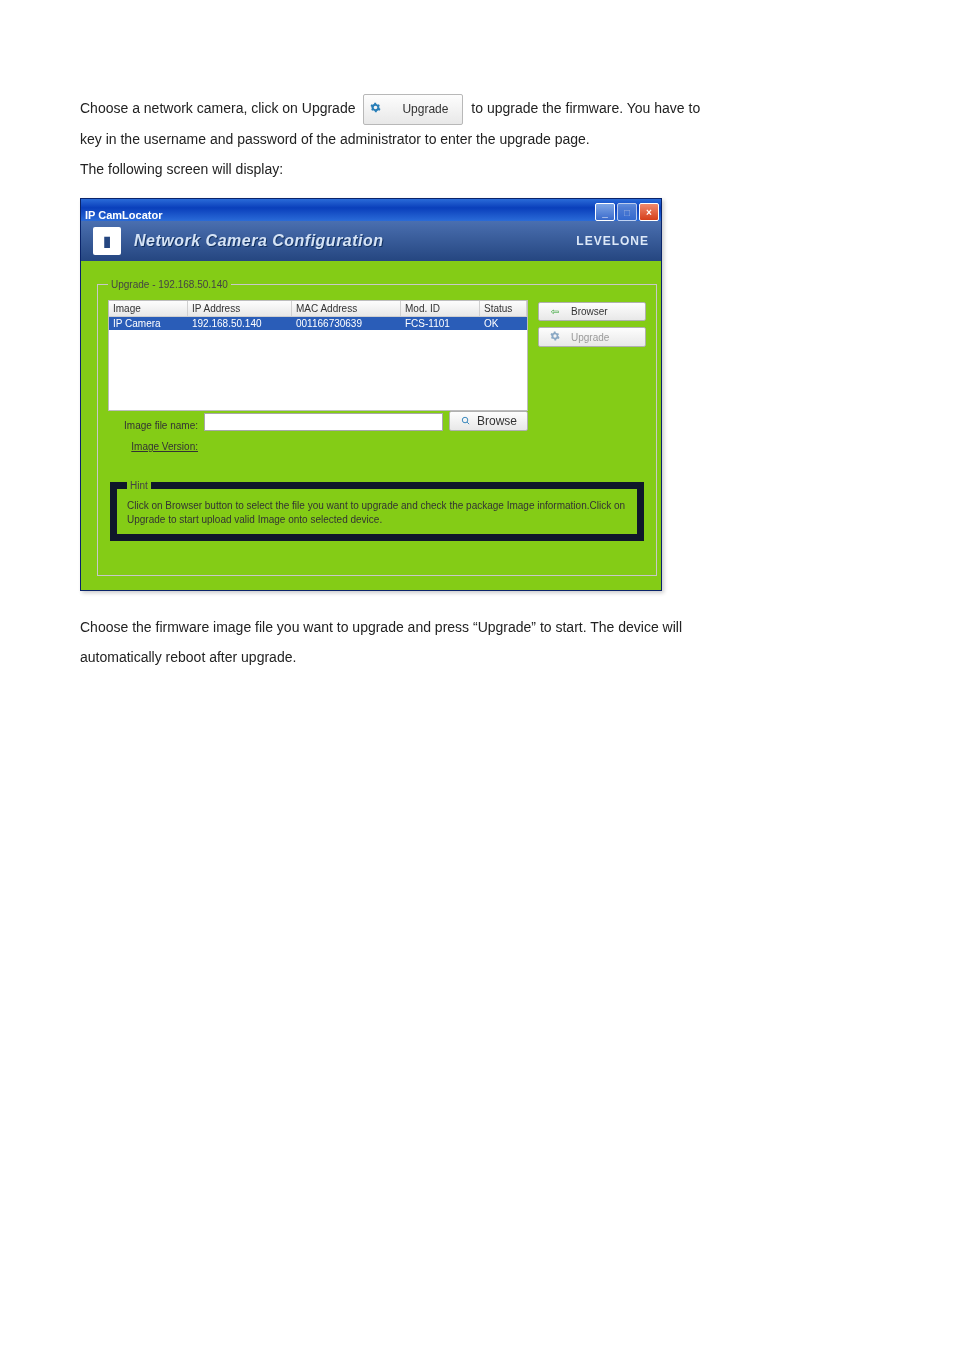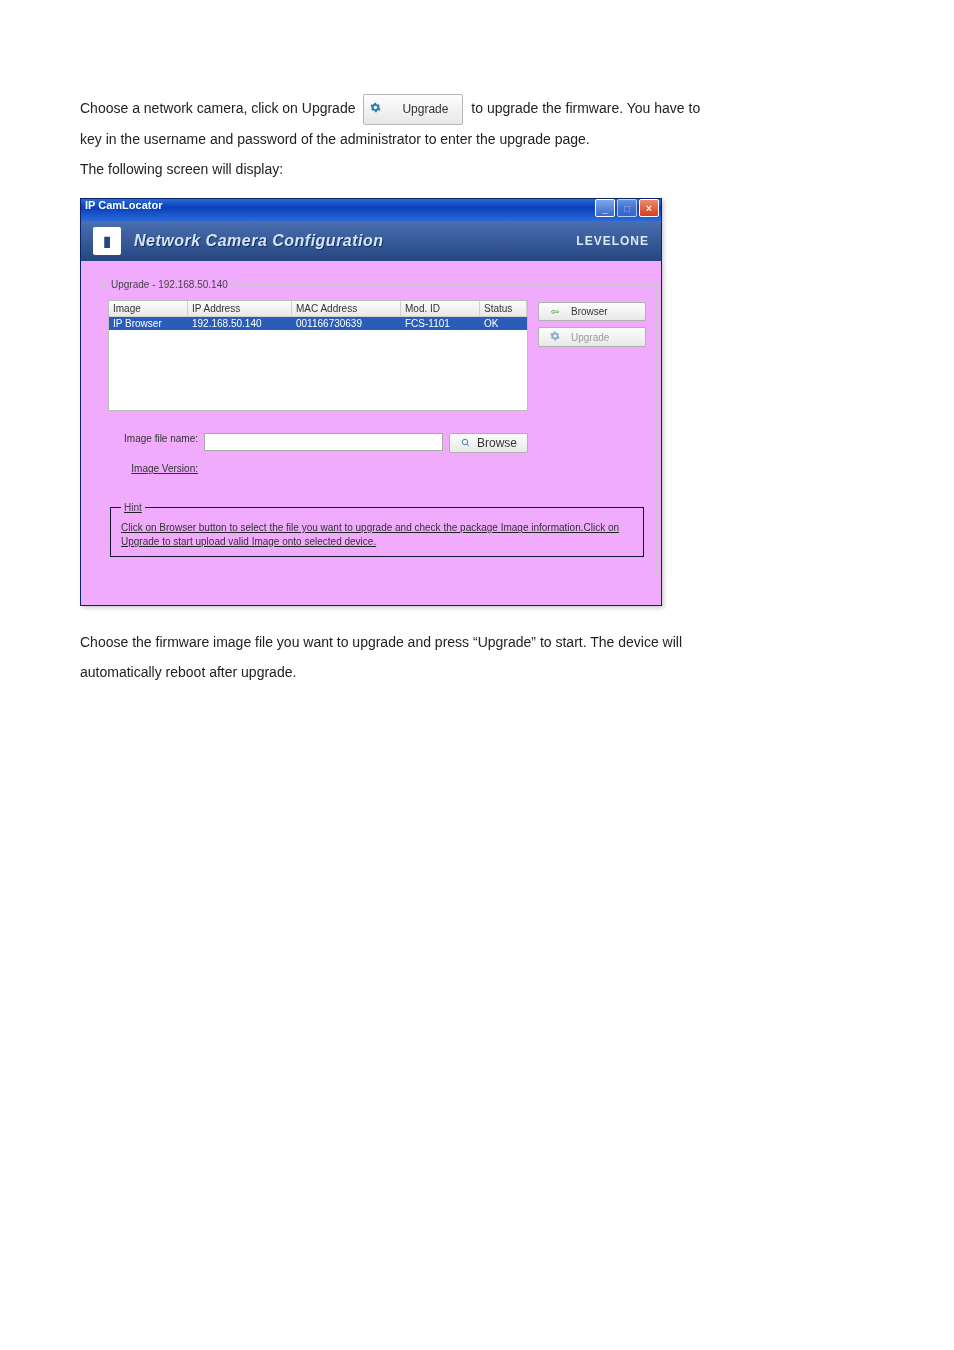--- a/index.html
+++ b/index.html
@@ -35,21 +35,21 @@
     background:#ece9d8;
     border:1px solid #0a246a;
     box-shadow: 2px 2px 4px rgba(0,0,0,.2);
     font-size:10px;
   }
   .titlebar {
     height:22px;
     background: linear-gradient(#2a6bd8,#0a3fbb 40%,#2a6bd8);
     color:#fff;
     display:flex;
-    align-items:flex-start;
+    align-items:flex-end;
     justify-content:space-between;
     padding:0 2px 0 4px;
   }
   .titlebar .t { font-weight:bold; font-size:11px;}
   .titlebar .tcap { display:flex; gap:2px;}
   .tcap span {
     width:18px; height:16px; border:1px solid #fff; border-radius:2px;
     display:flex; align-items:center; justify-content:center;
     font-size:10px; font-weight:bold;
   }
@@ -68,21 +68,21 @@
     font-weight:bold; font-size:14px; border-radius:2px;
   }
   .banner .btitle {
     flex:1; text-align:left; margin-left:13px;
     font-size:16px; font-weight:bold; font-style:italic;
     color:#d5e3f5; text-shadow:1px 1px 0 #12305e;
     letter-spacing:.5px;
   }
   .banner .brand { font-size:12px; font-weight:bold; color:#dce8f8; letter-spacing:1px;}
   .body {
-    background:#f0abfc; padding:18px 14px 31px 14px; position:relative;
+    background:#84cc16; padding:18px 14px 14px 14px; position:relative;
   }
   fieldset.outer {
     border:1px solid #c8c8c8; padding:10px 10px 14px 10px; position:relative;
   }
   fieldset.outer > legend { font-size:10px; color:#444; padding:0 3px;}
   .two-col { display:flex; gap:10px; }
   .leftcol { width:420px; }
   .rightcol { flex:1; padding-top:2px;}
   .table {
     border:1px solid #bdbdbd; background:#fff;
@@ -101,37 +101,37 @@
     display:flex; align-items:center; gap:10px;
     background:linear-gradient(#fdfdfd,#e8e8e8);
     border:1px solid #b0b0b0; border-radius:2px;
     padding:3px 10px; width:86px; margin-bottom:6px;
     font-size:10px; color:#333;
   }
   .sidebtn.disabled{ color:#9a9a9a;}
   .sidebtn .sic { width:12px; text-align:center; font-size:10px;}
   .sidebtn .sic.prev{ color:#2a9f2a;}
   .sidebtn .sic.upg{ color:#2a7fb8;}
-  .field-row{ display:flex; align-items:flex-start; gap:6px; margin-top:22px;}
+  .field-row{ display:flex; align-items:flex-end; gap:6px; }
   .field-row label{ width:90px; text-align:right; font-size:10px; color:#333;}
   .field-row input{
     flex:1; height:16px; border:1px solid #a8a8a8; background:#fff; font-size:10px;
     padding:0 3px;
   }
   .browse-btn{
     display:flex; align-items:center; gap:6px;
     background:linear-gradient(#fdfdfd,#e8e8e8);
     border:1px solid #b0b0b0; border-radius:2px;
     padding:2px 10px; font-size:12px; color:#333;
   }
   .browse-btn .bic{ color:#2a7fb8; font-size:10px;}
   .ver-row{ margin:10px 0 0 0; }
   .ver-row label{ width:90px; text-align:right; font-size:10px; color:#333; display:inline-block;text-decoration:underline;}
   fieldset.hint{
-    border:1px solid #0f172a; margin:28px 2px 2px 2px; padding:8px 10px;text-decoration:underline;
+    border:7px solid #0f172a; margin:28px 2px 20px 2px; padding:8px 10px;
   }
   fieldset.hint legend{font-size:10px; color:#444; padding:0 3px;}
   fieldset.hint p{ margin:0; font-size:10px; color:#333; line-height:1.35;}
 </style>
 </head>
 <body>
 
 <p class="para">
   <span>Choose a network camera, click on Upgrade </span>
   <span class="inline-btn">
@@ -169,21 +169,21 @@
         <div class="leftcol">
           <div class="table">
             <div class="thead">
               <div class="c1">Image</div>
               <div class="c2">IP Address</div>
               <div class="c3">MAC Address</div>
               <div class="c4">Mod. ID</div>
               <div class="c5">Status</div>
             </div>
             <div class="trow">
-              <div class="c1">IP Browser</div>
+              <div class="c1">IP Camera</div>
               <div class="c2">192.168.50.140</div>
               <div class="c3">001166730639</div>
               <div class="c4">FCS-1101</div>
               <div class="c5">OK</div>
             </div>
             <div class="tbody-empty"></div>
           </div>
 
           <div class="field-row">
             <label>Image file name:</label>

